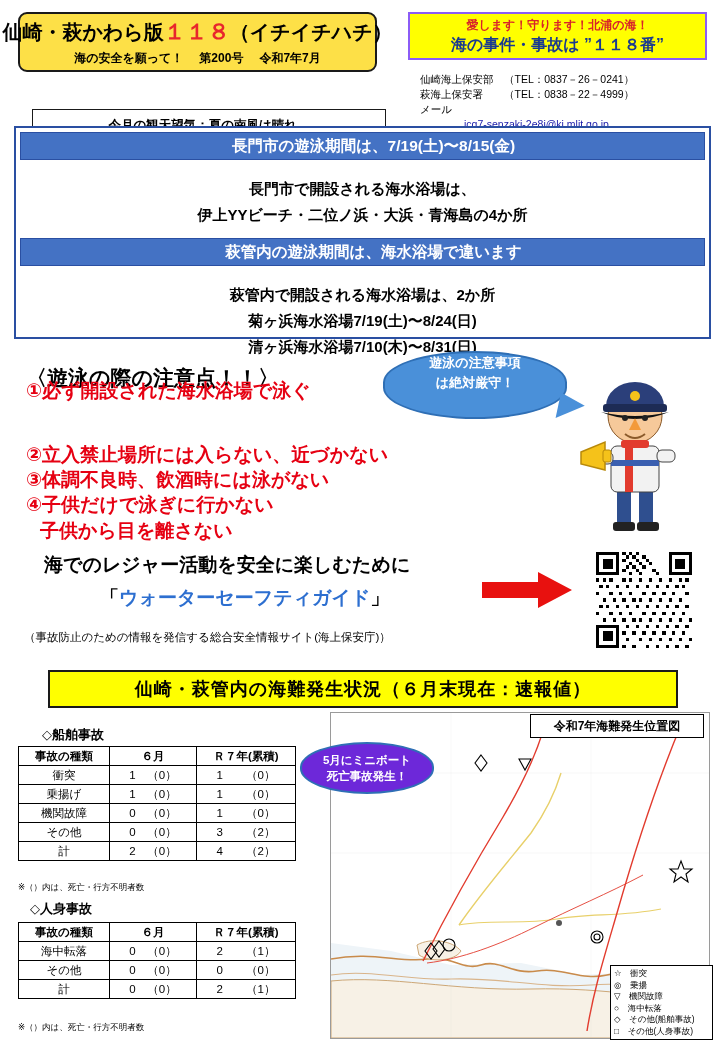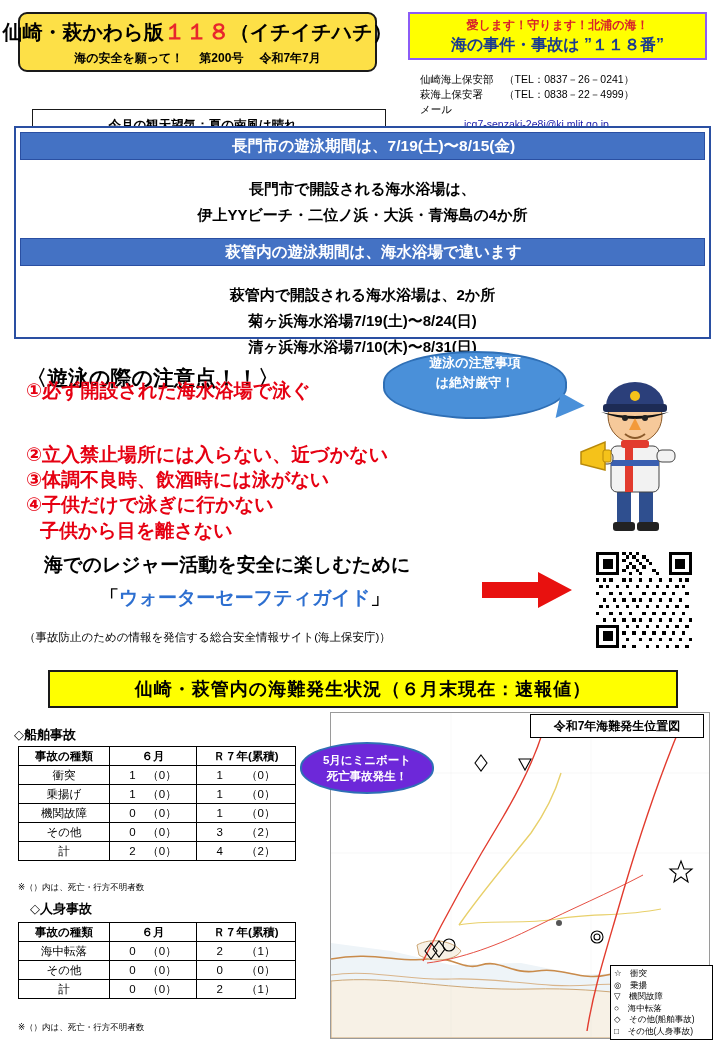--- a/index.html
+++ b/index.html
@@ -352,21 +352,21 @@
       <rect x="15" y="28" width="1" height="1"></rect>
     <rect x="18" y="28" width="1" height="1"></rect>
       <rect x="21" y="28" width="1" height="1"></rect>
       <rect x="24" y="28" width="1" height="1"></rect>
     <rect x="27" y="28" width="1" height="1"></rect>
   </g>
 </svg>
 
 <div class="abs" id="incidentTitle">仙崎・萩管内の海難発生状況（６月末現在：速報値）</div>
 
-<div class="abs tblLabel" style="left:14px;top:726px;">◇船舶事故</div>
+<div class="abs tblLabel" style="left:42px;top:726px;">◇船舶事故</div>
 <table class="stat abs" style="left:18px;top:746px;">
   <tbody>
       <tr>
     <th class="cat">事故の種類</th>
     <th class="c1">６月</th>
     <th class="c2">Ｒ７年(累積)</th>
   </tr>
   <tr>
     <td>衝突</td>
     <td>1　（0）</td>

